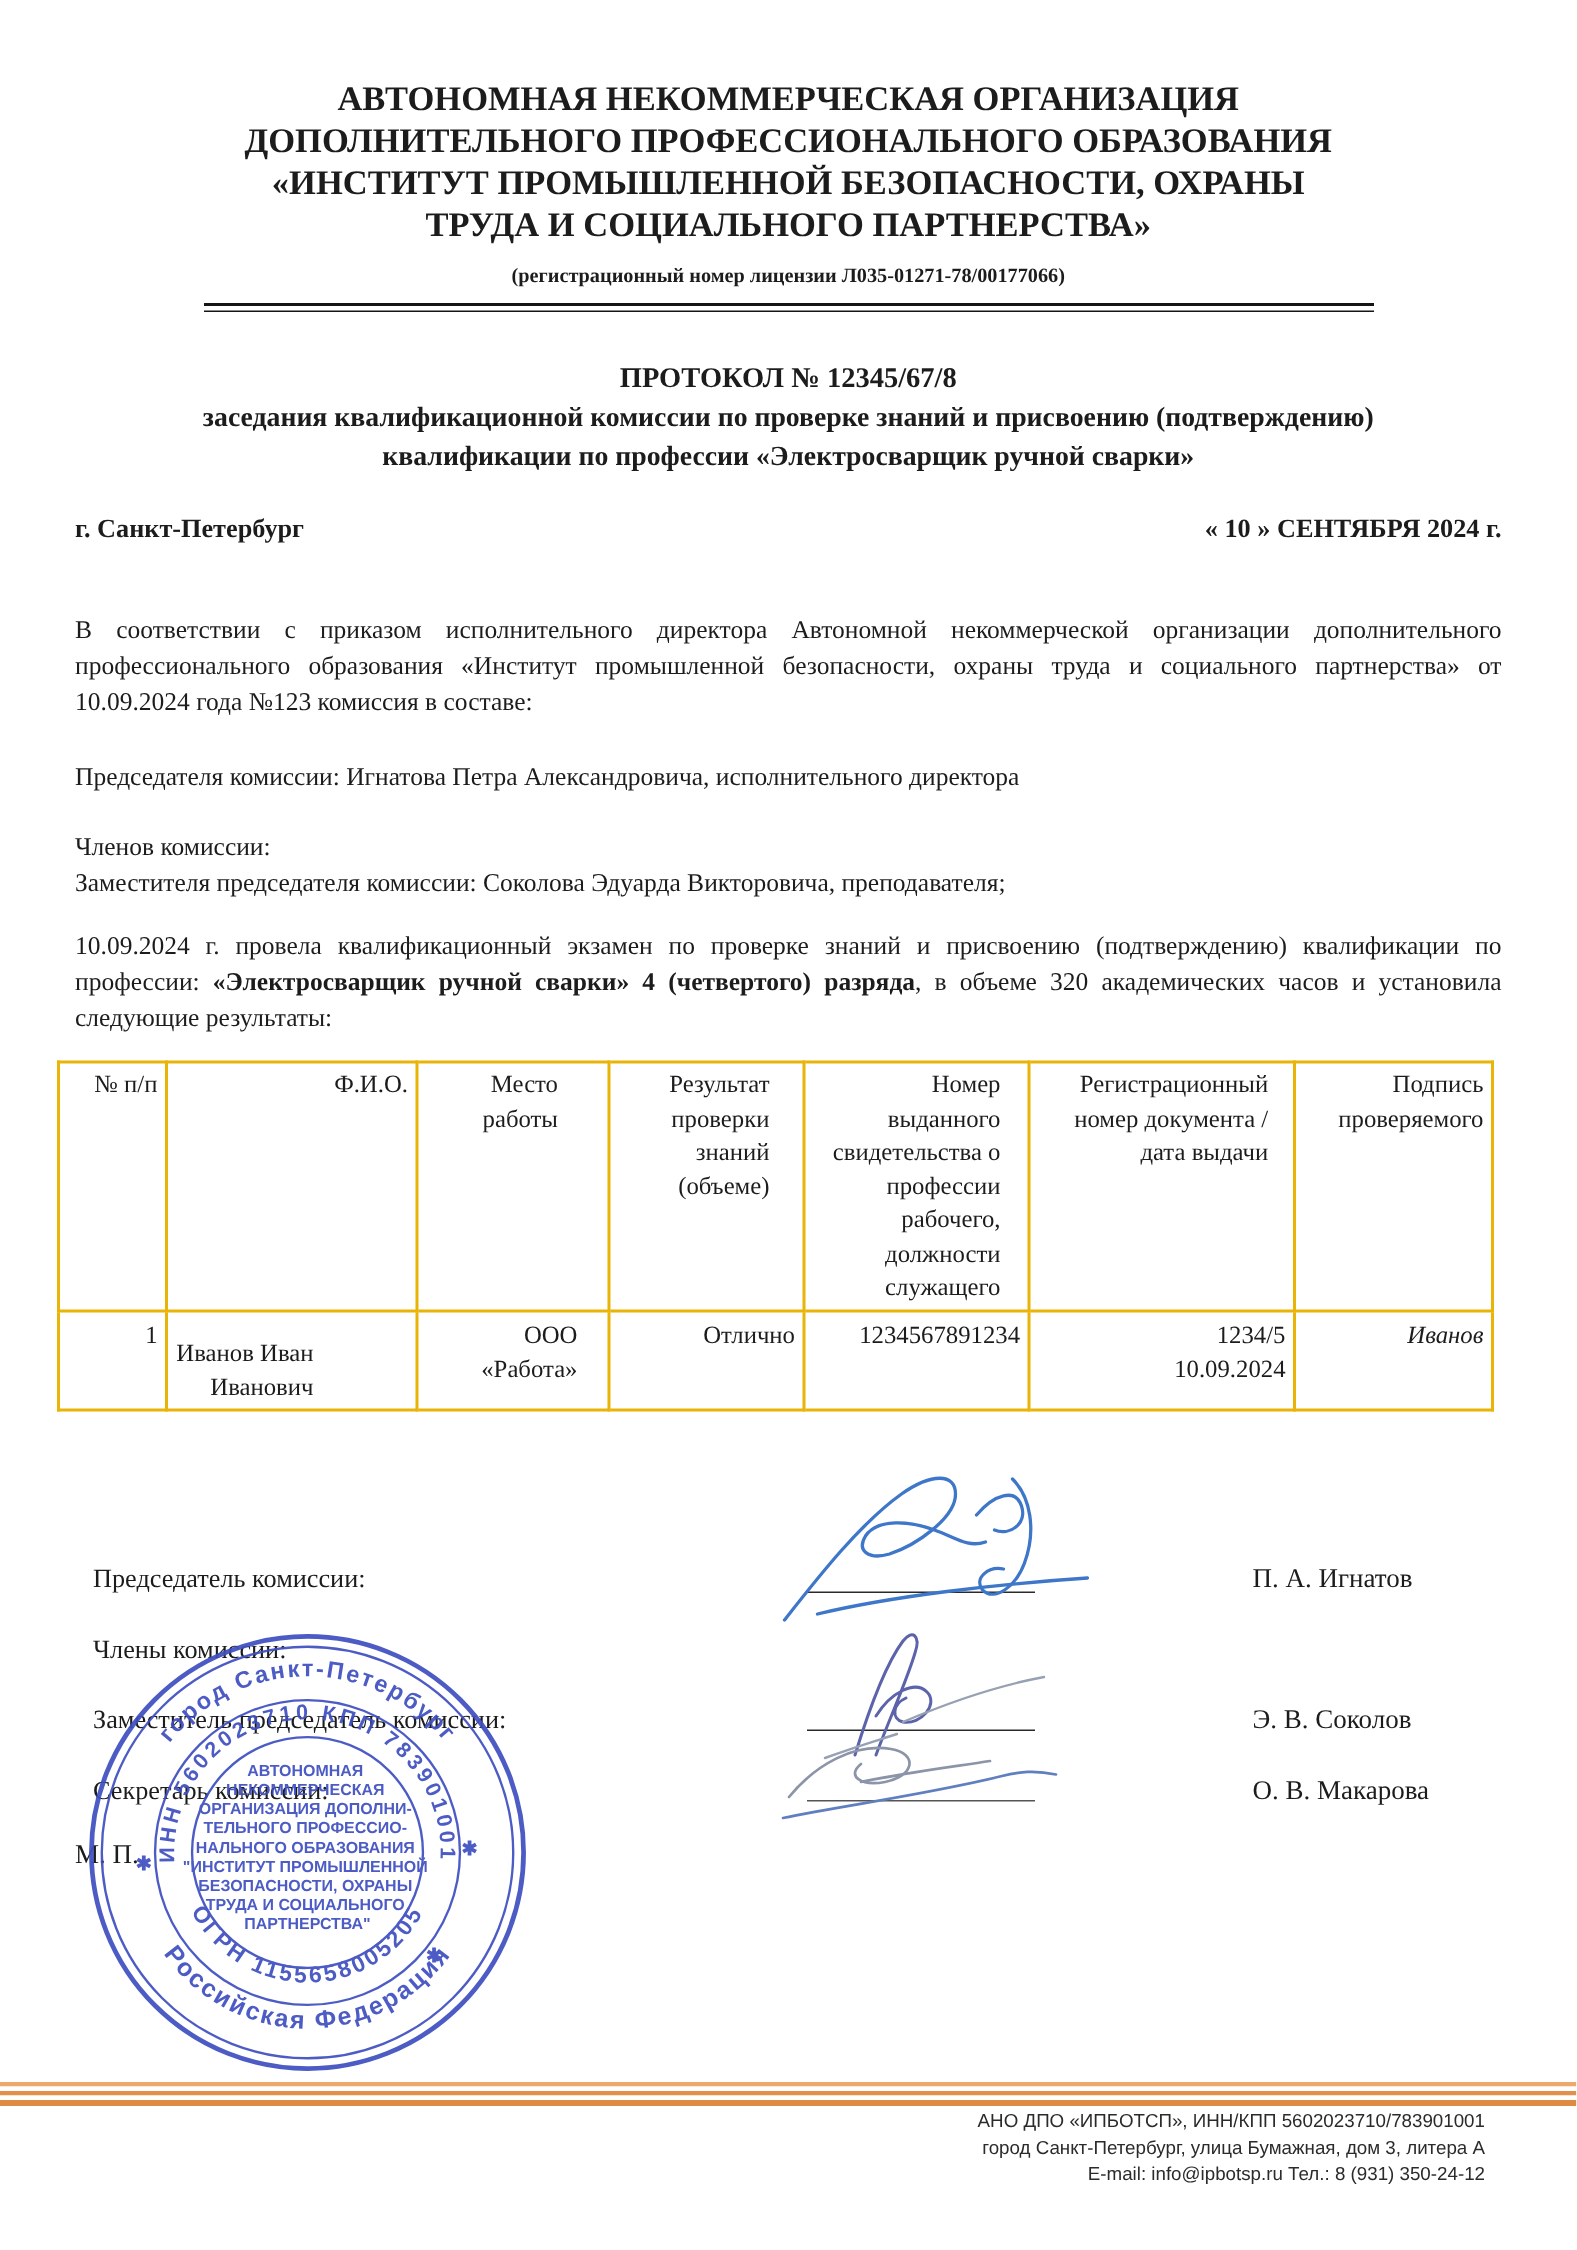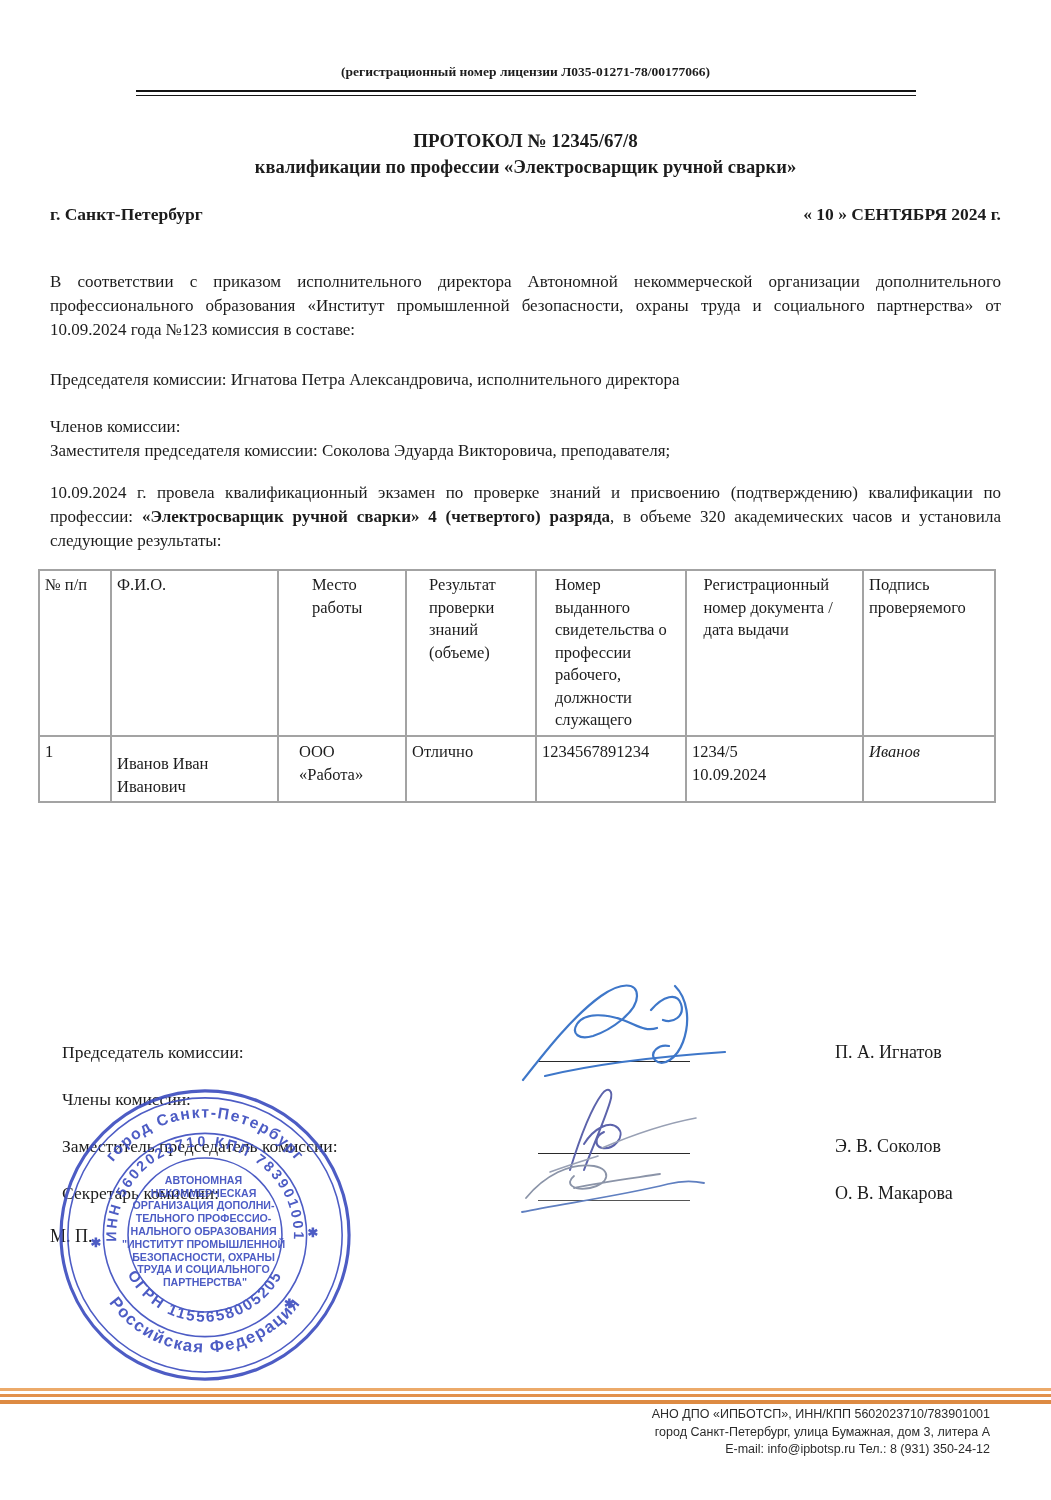--- a/index.html
+++ b/index.html
@@ -24,22 +24,22 @@
   .chairman{margin-top:26px;text-align:left;}
   .members{margin-top:23px;text-align:left;}
   .plain{text-align:left;}
   .p2{margin-top:18px;}
   table.doc-table{
     margin:16px 0 0 -12px;width:956px;
     border-collapse:collapse;table-layout:fixed;
     font-size:16.5px;
   }
   .doc-table th,.doc-table td{
-    border:2px solid #a3a3a3;
-    vertical-align:top;text-align:left;
+    border:2px solid #eab308;
+    vertical-align:top;text-align:right;
     font-weight:normal;padding:3px 5px;
   }
   .doc-table th{line-height:22.5px;}
   .doc-table td{line-height:23px;}
   .hdr-narrow{margin:0 auto;}
   .w60{width:60px;}.w80{width:84px;}.w112{width:112px;}.w140{width:142px;}
   .cell-fio{text-align:left;}
   .fio-inner{width:92px;margin-top:12px;}
   .work-inner{width:86px;margin:0 auto;}
   .sig-cell{font-style:italic;}
@@ -60,28 +60,35 @@
     font-family:"Liberation Sans",sans-serif;
     font-size:12.5px;line-height:17.5px;color:#2b2b2b;
   }
 </style>
 </head>
 <body>
 
 <div class="page">
   <div class="content">
 
+    <div>
+      <div class="org-line">АВТОНОМНАЯ НЕКОММЕРЧЕСКАЯ ОРГАНИЗАЦИЯ</div>
+      <div class="org-line">ДОПОЛНИТЕЛЬНОГО ПРОФЕССИОНАЛЬНОГО ОБРАЗОВАНИЯ</div>
+      <div class="org-line">«ИНСТИТУТ ПРОМЫШЛЕННОЙ БЕЗОПАСНОСТИ, ОХРАНЫ</div>
+      <div class="org-line">ТРУДА И СОЦИАЛЬНОГО ПАРТНЕРСТВА»</div>
+    </div>
 
     <div class="license">
       <div class="license-line">(регистрационный номер лицензии Л035-01271-78/00177066)</div>
     </div>
 
     <div class="rule"></div>
 
     <div class="protocol-title">ПРОТОКОЛ № 12345/67/8</div>
+    <div class="subtitle-line">заседания квалификационной комиссии по проверке знаний и присвоению (подтверждению)</div>
     <div class="subtitle-line">квалификации по профессии «Электросварщик ручной сварки»</div>
 
     <div class="city-date">
       <span>г. Санкт-Петербург</span>
       <span>« 10 » СЕНТЯБРЯ 2024 г.</span>
     </div>
 
     <p class="para p1">В соответствии с приказом исполнительного директора Автономной некоммерческой организации дополнительного профессионального образования «Институт промышленной безопасности, охраны труда и социального партнерства» от 10.09.2024 года №123 комиссия в составе:</p>
 
     <p class="para chairman">Председателя комиссии: Игнатова Петра Александровича, исполнительного директора</p>

